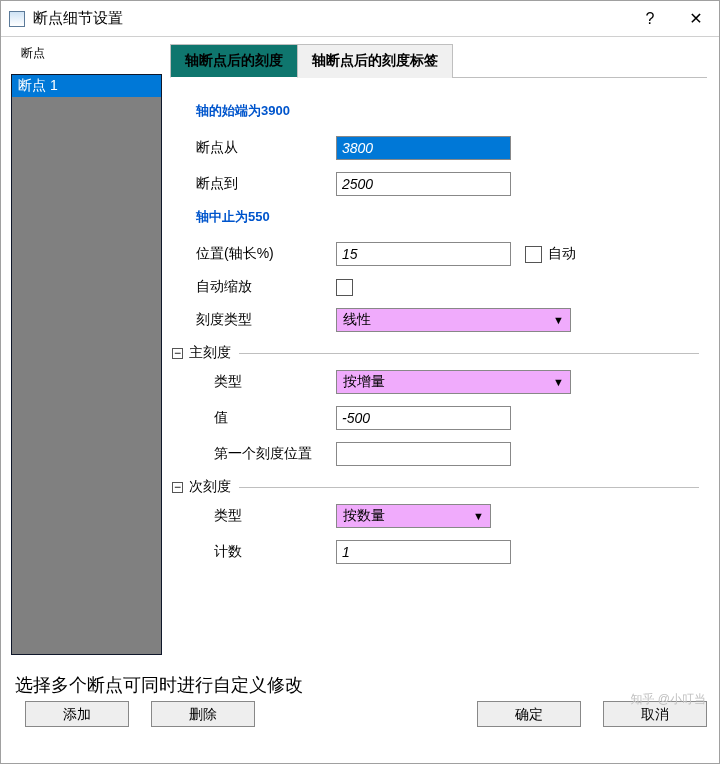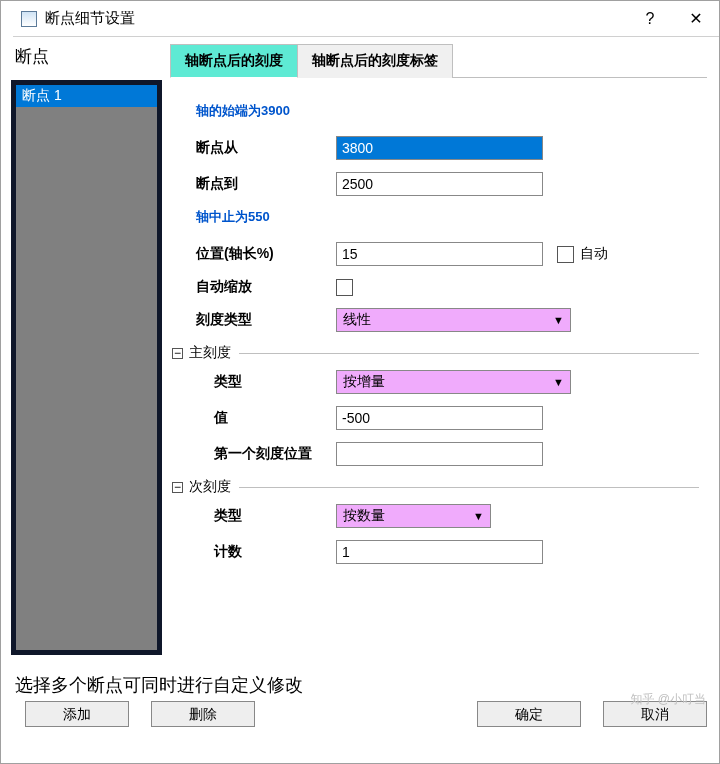--- a/index.html
+++ b/index.html
@@ -1,36 +1,36 @@
 <!DOCTYPE html>
 <html><head>
   <meta charset="utf-8">
   <style>
     * { margin:0; padding:0; box-sizing:border-box; font-family:"Microsoft YaHei","Segoe UI",sans-serif; font-size:14px; }
     body { background:#fff; width:720px; height:764px; overflow:hidden; border:1px solid #a0a0a0; }
-    .titlebar { height:36px; display:flex; align-items:center; padding-left:8px; border-bottom:1px solid #d0d0d0;margin-left:12px; }
+    .titlebar { height:36px; display:flex; align-items:center; padding-left:8px; border-bottom:1px solid #d0d0d0; }
     .app-icon { width:16px; height:16px; border:1px solid #5b7a99; background:linear-gradient(to bottom,#cfe3f5,#fff); margin-right:8px; }
     .title { flex:1; font-size:15px; }
     .tbtn { width:46px; height:36px; display:flex; align-items:center; justify-content:center; font-size:16px; }
     .main { display:flex; height:630px; }
     .sidebar { width:165px; display:flex; flex-direction:column; }
-    .side-hdr { padding:8px 14px; font-size:17px; }
-    .side-list { flex:1; background:#808080; margin:4px 4px 12px 10px; border:5px solid #0f172a; }
+    .side-hdr { padding:8px 20px; font-size:12px; }
+    .side-list { flex:1; background:#808080; margin:4px 4px 12px 10px; border:1px solid #0f172a; }
     .side-item { padding:2px 6px; color:#fff; }
     .side-item.sel { background:#0078d7; }
     .content { flex:1; padding:6px 12px 6px 4px; }
     .tabs { display:flex; border-bottom:1px solid #bfbfbf; }
     .tab { padding:7px 14px; border:1px solid #bfbfbf; border-bottom:none; background:#f0f0f0; position:relative; top:1px; font-size:14px; }
-    .tab.active { background:#5eead4; font-weight:bold; border-bottom:1px solid #fff; }
+    .tab.active { background:#0f766e; font-weight:bold; border-bottom:1px solid #fff; }
     .tab:not(.active){ border-left:none;font-weight:bold; }
     .form { padding:18px 8px 8px 26px; }
     .hdr { color:#0055cc; font-weight:bold; font-size:13px; margin:6px 0 16px 0; }
     .row { display:flex; align-items:center; margin-bottom:12px; }
-    .lbl { width:140px;font-weight:bold; }
-    .inp { width:207px; height:24px; border:1px solid #888; padding:0 5px; background:#fff; }
+    .lbl { width:140px; }
+    .inp { width:175px; height:24px; border:1px solid #888; padding:0 5px; background:#fff;font-style:italic; }
     .inp.sel { background:#0078d7; color:#fff; }
     .cb { width:17px; height:17px; border:1px solid #555; background:#fff; display:inline-block; }
     .cblbl { margin-left:6px; }
     .select { width:175px; height:24px; border:1px solid #888; background:#f0abfc; display:flex; align-items:center; padding:0 6px; justify-content:space-between; }
     .select.wide { width:235px; }
     .select.narrow { width:155px; }
     .chev { font-size:11px; }
     .section { display:flex; align-items:center; margin:10px 0 8px -24px; }
     .boxminus { width:11px; height:11px; border:1px solid #555; display:flex; align-items:center; justify-content:center; font-size:12px; line-height:1; margin-right:6px; }
     .sectxt { margin-right:8px; }

